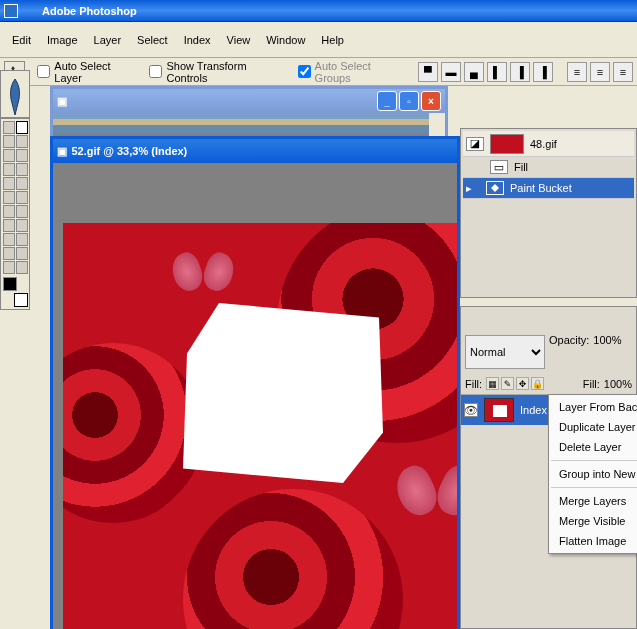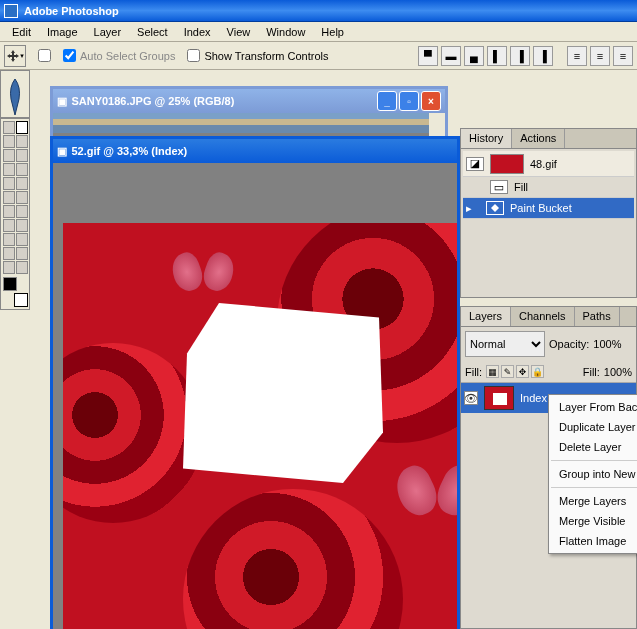--- a/index.html
+++ b/index.html
@@ -1,23 +1,23 @@
 <!DOCTYPE html>
 <html><head>
 <meta charset="utf-8">
 <style>
 * { margin: 0; padding: 0; box-sizing: border-box; font-family: Tahoma, sans-serif; font-size: 11px; }
 body { background: #ece9d8; overflow: hidden; width: 637px; height: 629px; position: relative; }
 
 
-.titlebar { height: 22px; background: linear-gradient(to bottom, #0a5bd8, #3d8cf0 50%, #0a5bd8); color: #fff; display: flex; align-items: center; padding: 0 4px; font-weight: bold; font-size: 13px; gap: 6px; border-bottom: 1px solid #003c9c; text-align: right; }
+.titlebar { height: 22px; background: linear-gradient(to bottom, #0a5bd8, #3d8cf0 50%, #0a5bd8); color: #fff; display: flex; align-items: center; padding: 0 4px; font-weight: bold; font-size: 13px; gap: 24px; border-bottom: 1px solid #003c9c; text-align: right; }
 .titlebar .app-icon { width: 14px; height: 14px; background: #2a6fc5; border: 1px solid #fff; display: inline-block; }
 
 
-.menubar { height: 20px; display: flex; align-items: center; padding: 2px 4px; gap: 0; border-bottom: 1px solid #aca899; }
+.menubar { height: 36px; display: flex; align-items: center; padding: 2px 4px; gap: 0; border-bottom: 1px solid #aca899; }
 .menubar span { padding: 2px 8px; cursor: default; }
 
 
 .optbar { height: 28px; display: flex; align-items: center; padding: 0 4px; gap: 12px; border-bottom: 1px solid #aca899; }
 .tool-ind { width: 22px; height: 22px; border: 1px solid #888; background: #ece9d8; display: flex; align-items: center; justify-content: center; }
 .chk { display: inline-flex; align-items: center; gap: 4px; }
 .chk input { width: 13px; height: 13px; }
 .icon-group { display: flex; gap: 3px; margin-left: auto; }
 .icon-group .ib { width: 20px; height: 20px; border: 1px solid #999; background: #eee; display: inline-flex; align-items: center; justify-content: center; }
 
@@ -57,21 +57,21 @@
 .panel-tabs .pt { padding: 3px 8px; border-right: 1px solid #999; cursor: pointer; }
 .panel-tabs .pt.active { background: #dedad0; }
 .panel-body { padding: 2px; }
 .history-row { display: flex; align-items: center; gap: 6px; padding: 3px; border-bottom: 1px solid #ccc; }
 .history-row.top { background: #efebe0; height: 26px; }
 .history-row.sel { background: #316ac5; color: #fff; }
 .hist-icon { width: 18px; height: 14px; background: #fff; border: 1px solid #888; display:inline-flex; align-items:center; justify-content:center; }
 .hist-thumb { width: 34px; height: 20px; background: #c01020; border: 1px solid #888; }
 
 .layers-opts { padding: 4px; display: flex; align-items: center; gap: 4px; flex-wrap: wrap; }
-.layers-opts select { width: 80px; height: 26px; background: #eee; border: 1px solid #999; }
+.layers-opts select { width: 80px; height: 34px; background: #eee; border: 1px solid #999; margin-top: 24px; }
 .layer-row { display: flex; align-items: center; gap: 6px; padding: 3px; background: #316ac5; color: #fff; }
 .eye { width: 14px; height: 14px; border: 1px solid #888; background: #fff; display:inline-flex; align-items:center; justify-content:center; color:#333;}
 .layer-thumb { width: 30px; height: 24px; background: #c01020; border: 1px solid #333; position: relative; }
 .layer-thumb::after { content: ''; position: absolute; left: 8px; top: 6px; width: 14px; height: 12px; background: #fff; }
 
 
 .context-menu { position: absolute; background: #fafafa; border: 1px solid #888; box-shadow: 2px 2px 3px rgba(0,0,0,.3); padding: 2px 0; z-index: 100; min-width: 105px; }
 .context-menu .mi { padding: 4px 10px; white-space: nowrap; cursor: default; }
 .context-menu .sep { height: 1px; background: #ccc; margin: 3px 2px; }
 
@@ -99,28 +99,29 @@
 
 <div class="optbar">
   <div class="tool-ind">
     <svg width="14" height="14">
         <path d="M7 1 L9 4 H8 V6 H10 V5 L13 7 L10 9 V8 H8 V10 H9 L7 13 L5 10 H6 V8 H4 V9 L1 7 L4 5 V6 H6 V4 H5 Z" fill="#333"></path>
       </svg>
     <span style="font-size:7px">▾</span>
   </div>
   <label class="chk">
     <input type="checkbox" style="">
+    <span>Auto Select Layer</span>
+  </label>
+  <label class="chk">
+    <input type="checkbox" style="">
+    <span>Show Transform Controls</span>
   </label>
   <label class="chk">
     <input type="checkbox" checked="" style="">
     <span style="color:#888">Auto Select Groups</span>
-  </label>
-  <label class="chk">
-    <input type="checkbox" style="">
-    <span>Show Transform Controls</span>
   </label>
   <div class="icon-group">
     <span class="ib">▀</span>
     <span class="ib">▬</span>
     <span class="ib">▄</span>
     <span class="ib">▌</span>
     <span class="ib">▐</span>
     <span class="ib">▐</span>
     <span style="width:8px"></span>
     <span class="ib">≡</span>
@@ -159,21 +160,20 @@
   <div class="tb"></div>
   <div class="swatch-area">
     <div class="swatch-bg"></div>
     <div class="swatch-fg"></div>
   </div>
 </div>
 
 <div class="doc-window inactive" style="left:50px; top:86px; width:398px; height:50px; z-index:2;">
   <div class="doc-title">
     <span>▣</span>
-    <span>SANY0186.JPG @ 25% (RGB/8)</span>
     <div class="win-btns">
       <div class="wb min">_</div>
       <div class="wb max">▫</div>
       <div class="wb close">×</div>
     </div>
   </div>
   <div class="doc-canvas" style="height:24px;">
     <div class="img-building"></div>
     <div class="scrollbar-placeholder" style="height:24px"></div>
   </div>
@@ -196,24 +196,20 @@
       </div>
       <div class="butterfly" style="right:-10px;top:250px;transform:scale(1.3)">
         <div class="bwing" style="left:0;transform:rotate(-25deg)"></div>
         <div class="bwing" style="right:0;transform:rotate(25deg) scaleX(-1)"></div>
       </div>
     </div>
   </div>
 </div>
 
 <div class="panel" style="top:128px; width:177px; height:170px;">
-  <div class="panel-tabs">
-    <div class="pt active">History</div>
-    <div class="pt">Actions</div>
-  </div>
   <div class="panel-body">
     <div class="history-row top">
       <span class="hist-icon">◪</span>
       <span class="hist-thumb"></span>
       <span>48.gif</span>
     </div>
     <div class="history-row">
       <span style="width:18px"></span>
       <span class="hist-icon">▭</span>
       <span>Fill</span>
@@ -224,25 +220,20 @@
         <svg width="12" height="10">
             <path d="M2 5 L6 1 L10 5 L6 9 Z" fill="#fff"></path>
           </svg>
       </span>
       <span style="font-weight:normal">Paint Bucket</span>
     </div>
   </div>
 </div>
 
 <div class="panel" style="top:306px; width:177px; height:323px;">
-  <div class="panel-tabs">
-    <div class="pt active">Layers</div>
-    <div class="pt">Channels</div>
-    <div class="pt">Paths</div>
-  </div>
   <div class="layers-opts">
     <select>
       <option>Normal</option>
     </select>
     <span>Opacity:</span>
     <span>100%</span>
   </div>
   <div class="layers-opts" style="border-bottom:1px solid #aaa">
     <span>Fill:</span>
     <div class="lock-icons">

